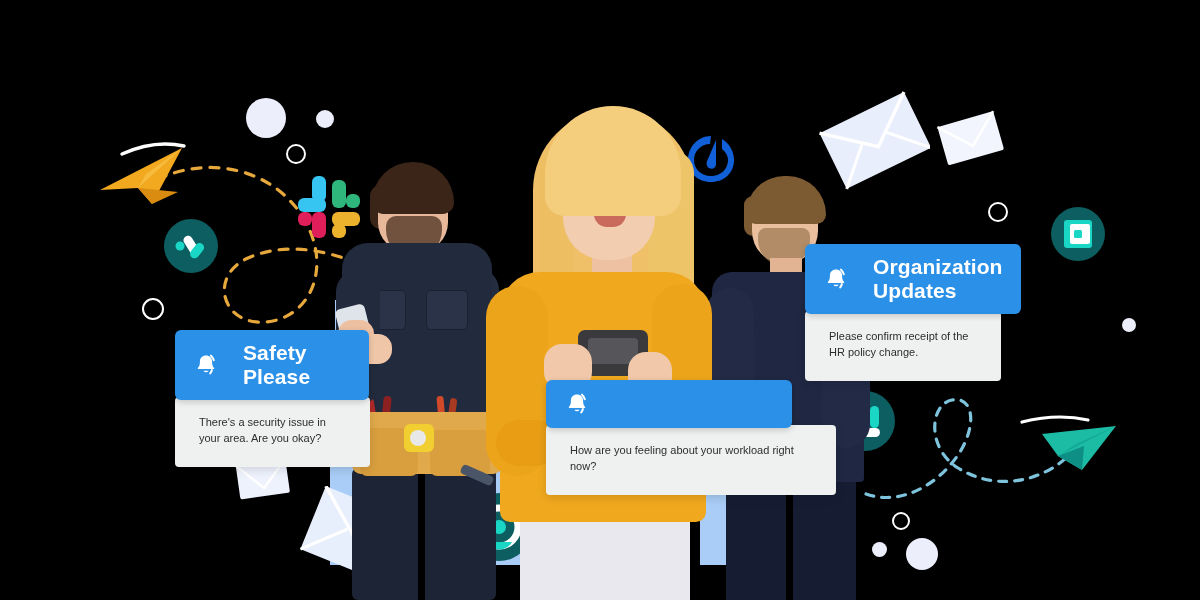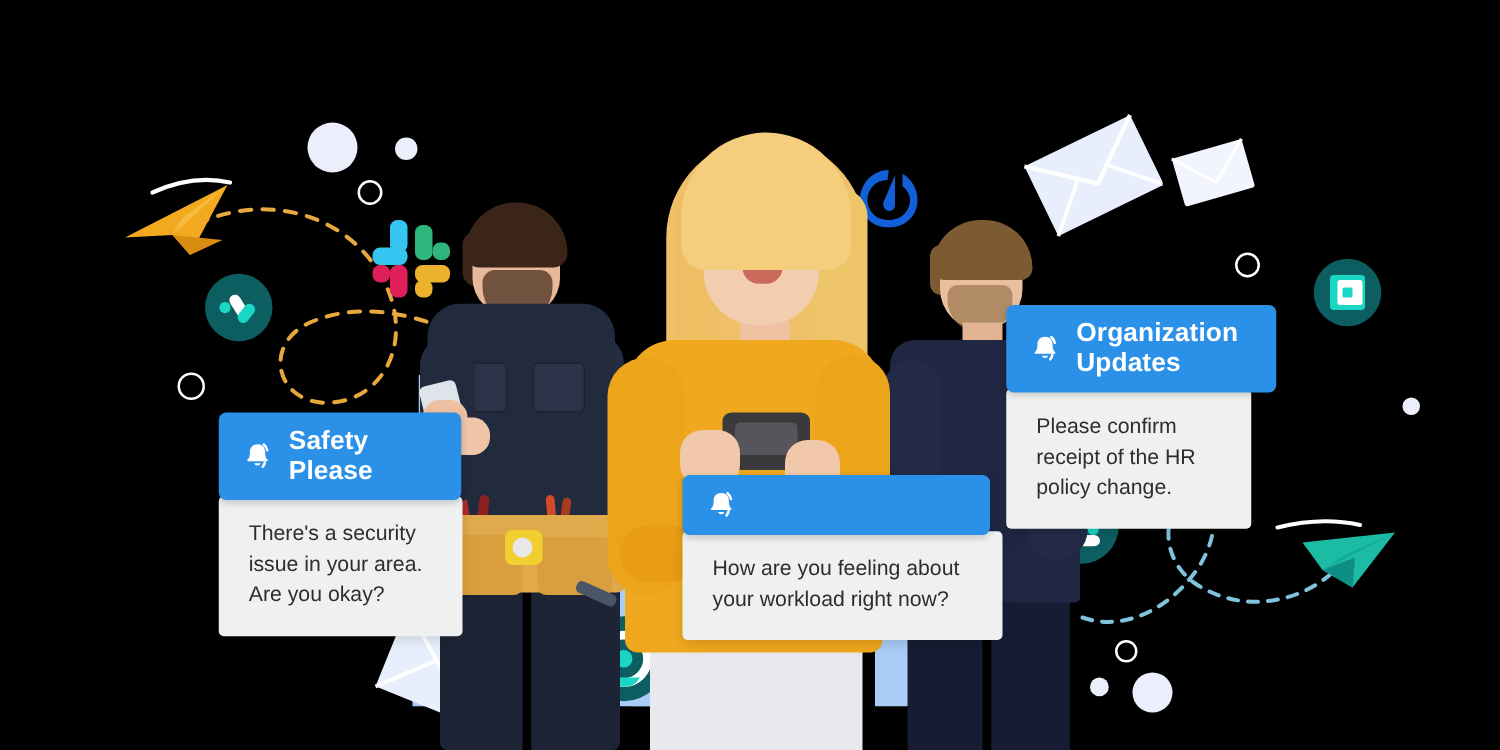--- a/index.html
+++ b/index.html
@@ -88,40 +88,40 @@
   .m-cuff  { left:818px; top:336px; width:34px; height:16px; border-radius:4px; background:#f6f6f6; }
   .m-hand  { left:820px; top:344px; width:38px; height:36px; border-radius:15px; background:#eabf9e; }
   .m-phone { left:836px; top:330px; width:24px; height:42px; border-radius:4px; background:#2e2e30; transform:rotate(12deg); }
   .m-legs  { left:726px; top:474px; width:130px; height:126px; background:#161d33; }
   .m-leggap{ left:786px; top:480px; width:7px;  height:120px; background:#000; }
 
   
   .card { position:absolute; }
   .card-head {
     background:#2a90e8; color:#fff; border-radius:6px;
-    display:flex; align-items:center; gap:12px;
+    display:flex; align-items:center; gap:24px;
     padding:11px 26px 11px 18px;
     font-size:21px; font-weight:bold; letter-spacing:.1px;
     box-shadow:0 2px 6px rgba(0,0,0,.18);
     position:relative; z-index:3;
   }
   .card-body {
     background:#eff0f0; color:#2d2d2d;
-    font-size:17px; line-height:1.45;
+    font-size:11px; line-height:1.45;
     padding:18px 24px 20px 24px;
     border-radius:4px;
     box-shadow:0 3px 10px rgba(0,0,0,.13);
     position:relative; z-index:2;
   }
   .bell { width:26px; height:26px; flex:0 0 26px; display:block; }
 
   #card-safety { left:175px; top:330px; width:194px; }
   #card-safety .card-body { width:195px; margin-top:-3px; }
   #card-pulse  { left:546px; top:380px; width:246px; }
-  #card-pulse  .card-body { width:256px; margin-top:-3px; }
+  #card-pulse  .card-body { width:290px; margin-top:-3px; }
   #card-org    { left:805px; top:244px; width:216px; }
   #card-org    .card-body { width:196px; margin-top:-3px; }
 
   
   .deco { position:absolute; }
   .dot  { border-radius:50%; background:#eceefb; }
   .ring { border-radius:50%; border:2.5px solid #ffffff; }
 
   .slack-pill { position:absolute; border-radius:6px; }
 </style>

